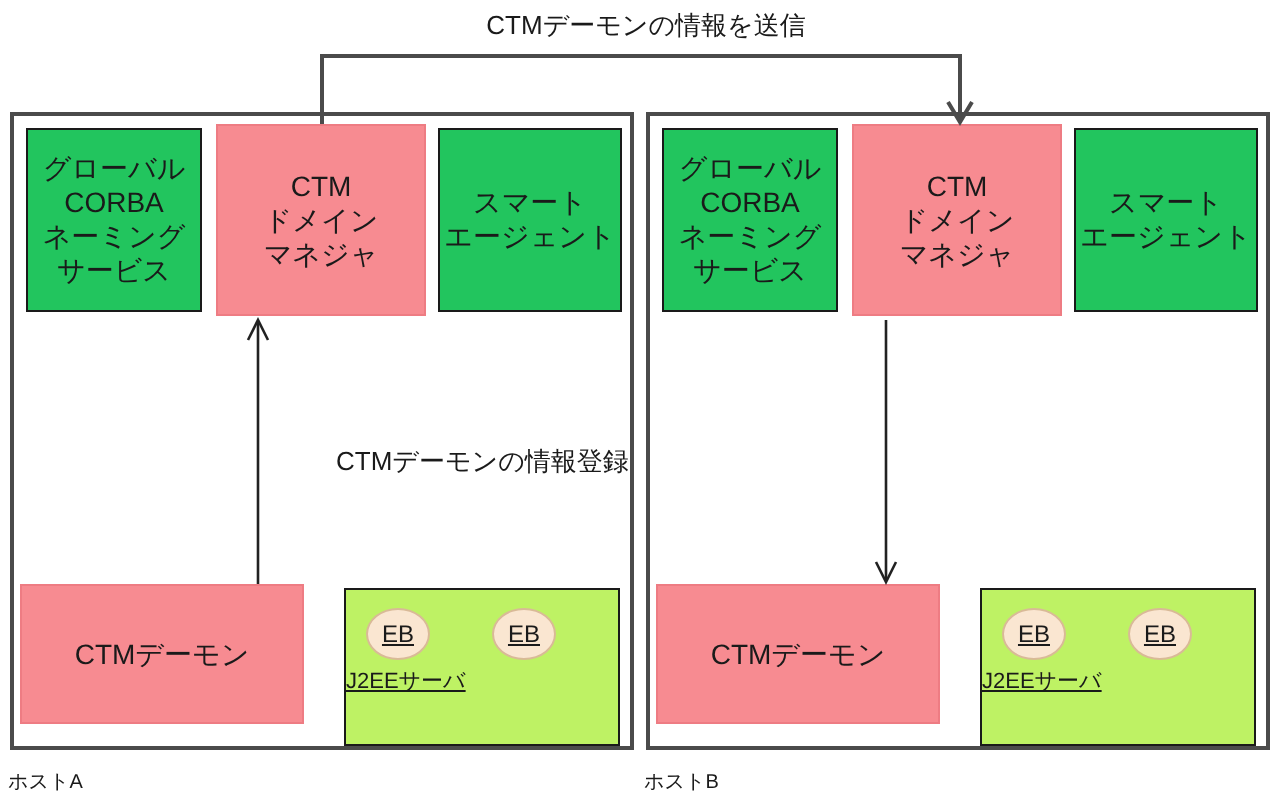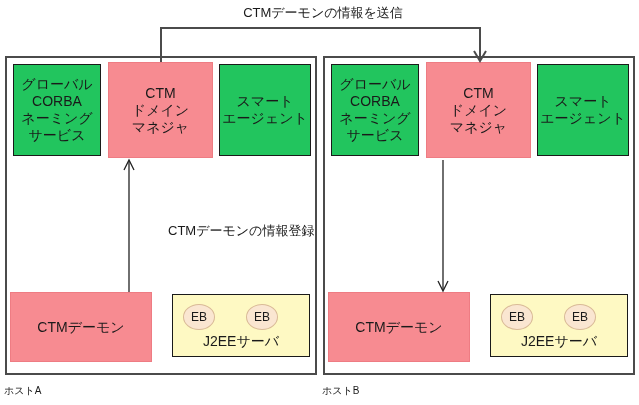--- a/index.html
+++ b/index.html
@@ -23,30 +23,30 @@
     position:absolute; display:flex; align-items:center; justify-content:center;
     text-align:center; white-space:pre-line; font-size:14px; line-height:17px;
   }
   .white-box { background:#22c55e; border:1px solid var(--inner-border,#1a1a1a); }
   .pink-box { background:var(--box-pink,#f78b91); border:1px solid var(--box-pink-border,#ee7c83); }
   .naming { left:6px;  top:6px;  width:88px;  height:92px; }
   .dmgr   { left:101px; top:4px; width:105px; height:96px; }
   .agent  { left:212px; top:6px; width:92px;  height:92px; }
   .daemon { left:3px;  top:234px; width:142px; height:70px; }
   .j2ee {
-    position:absolute; left:165px; top:236px; width:138px; height:63px;
-    background:#fef9c3; border:1px solid var(--inner-border,#1a1a1a);
+    position:absolute; left:165px; top:236px; width:138px; height:79px;
+    background:#bef264; border:1px solid var(--inner-border,#1a1a1a);text-decoration:underline;
   }
   .eb-row { display:flex; margin:9px 0 0 10px; gap:31px; }
   .eb {
     width:32px; height:26px; border-radius:50%;
     background:var(--eb-fill,#fae6d1); border:1px solid var(--eb-border,#d9ba97);
     display:flex; align-items:center; justify-content:center; font-size:12px;
   }
-  .j2ee-label { text-align:center; margin-top:3px; font-size:14px; }
+  .j2ee-label { text-align:left; margin-top:3px; font-size:11px; }
   .host-label { position:absolute; top:384px; font-size:10px; white-space:nowrap; }
   .host-label-a { left:4px; }
   .host-label-b { left:322px; }
   .annotation { position:absolute; font-size:13px; }
   .ann-register { left:138px; top:222px; white-space:nowrap;margin-left:30px; }
   .ann-delete { left:447px; top:185px; width:192px; line-height:16.5px; white-space:pre-line; }
   .connector-layer { position:absolute; left:0; top:0; pointer-events:none; }
   .conn  { stroke:var(--outer-border,#4b4b4b); stroke-width:2; fill:none; }
   .arrow { stroke:#222222; stroke-width:1.3; fill:none; }
 </style>

